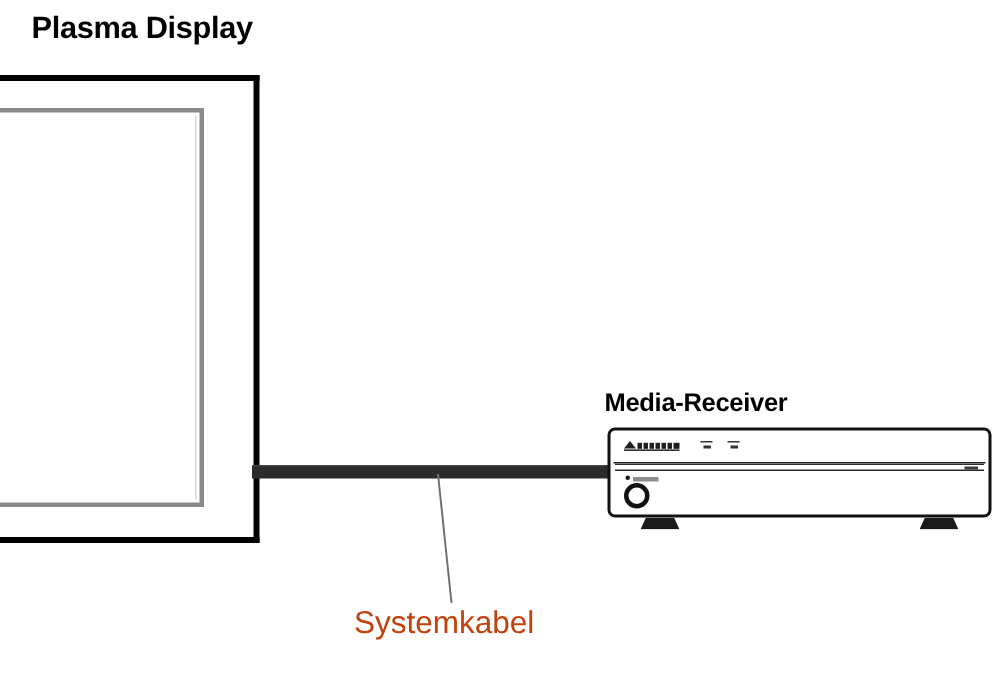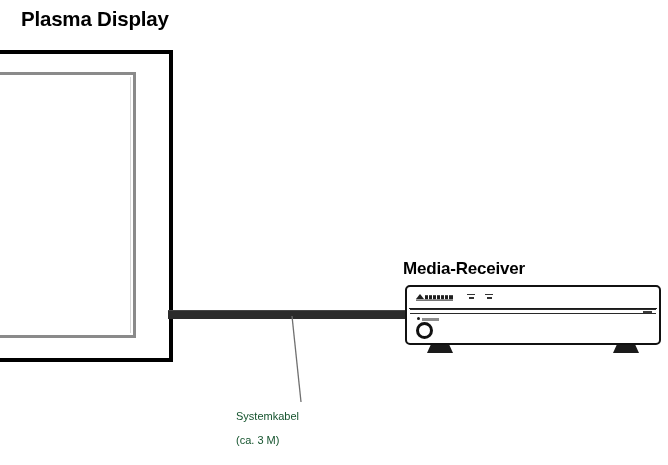--- a/index.html
+++ b/index.html
@@ -100,22 +100,22 @@
     left: 280px;
     top: 314px;
     width: 34px;
     height: 90px;
     overflow: visible;
   }
   #caption {
     position: absolute;
     left: 236px;
     top: 404px;
-    color: #14532d;
-    font-size: 11px;
+    color: #c2410c;
+    font-size: 21px;
     line-height: 24px;
     white-space: nowrap;
   }
   #caption div { display: block; }
 
   
   #media-receiver {
     position: absolute;
     left: 405px;
     top: 285px;
@@ -262,21 +262,20 @@
   </div>
 
   <div id="system-cable"></div>
 
   <svg id="leader-line" viewBox="0 0 34 90" width="34" height="90" aria-hidden="true">
     <line x1="12" y1="2" x2="21" y2="88" stroke="#6f6f6f" stroke-width="1.3"></line>
   </svg>
 
   <div id="caption">
     <div>Systemkabel</div>
-    <div>(ca. 3 M)</div>
   </div>
 
   <div class="heading" id="receiver-title">Media-Receiver</div>
 
   <div id="media-receiver">
     <div id="receiver-body">
 
       <div id="receiver-top-strip"></div>
 
       <div id="receiver-divider">

